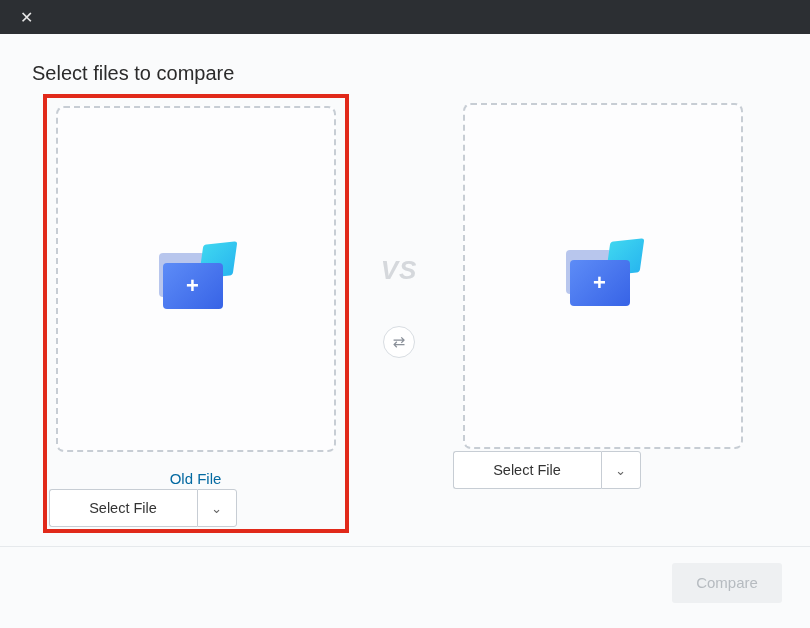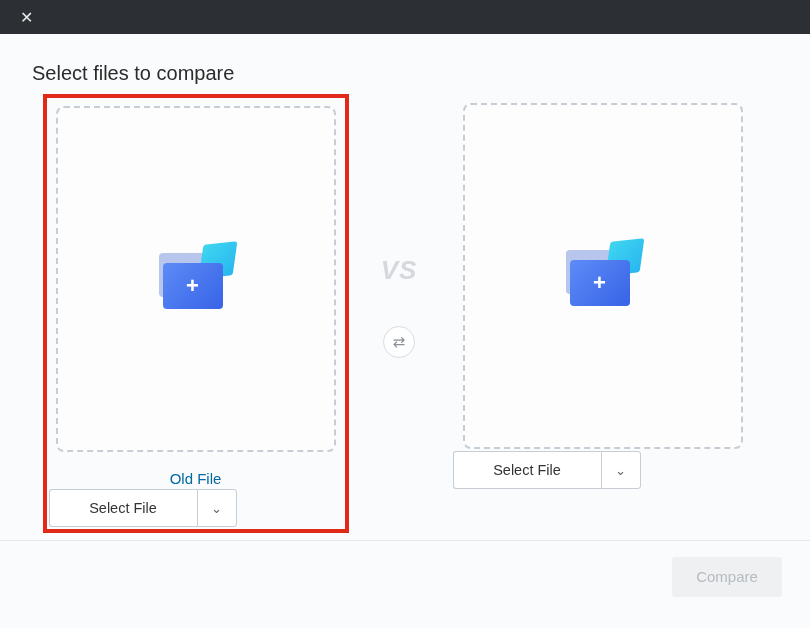--- a/index.html
+++ b/index.html
@@ -21,21 +21,21 @@
     .fold-front { position:absolute; left:4px; top:16px; width:60px; height:46px; background: linear-gradient(135deg,#5d8cf7,#3763e6); border-radius:4px; display:flex; align-items:center; justify-content:center; }
     .fold-tab { position:absolute; right:-2px; top:-4px; width:34px; height:34px; background:linear-gradient(135deg,#3fd6f0,#28b6ef); border-radius:3px; transform: skew(-8deg,-6deg); }
     .plus { color:#fff; font-size:22px; font-weight:700; line-height:1; }
     .file-label { text-align:center; font-size:15px; color:#0369a1; margin-top:18px; }
     .select-group { display:flex; justify-content:flex-start; margin-top:2px; }
     .select-btn { height:38px; width:148px; background:#fff; border:1px solid #c7cdd4; border-right:none; border-radius:3px 0 0 3px; font-size:14.5px; color:#333; cursor:pointer; display:flex; align-items:center; justify-content:center; }
     .select-dd { height:38px; width:40px; background:#fff; border:1px solid #c7cdd4; border-radius:0 3px 3px 0; cursor:pointer; display:flex; align-items:center; justify-content:center; color:#666; }
     .vs-col { width:80px; display:flex; flex-direction:column; align-items:center; padding-top:152px; gap:40px; }
     .vs-text { font-size:26px; font-weight:700; font-style:italic; color:#d5d8dc; letter-spacing:1px; }
     .swap-btn { width:32px; height:32px; border-radius:50%; background:#fff; border:1px solid #d8dde2; display:flex; align-items:center; justify-content:center; color:#8a9099; font-size:15px; cursor:pointer; }
-    .footer { border-top:1px solid #e6e9ec; height:72px; display:flex; justify-content:flex-end; align-items:center; padding-right:28px; }
+    .footer { border-top:1px solid #e6e9ec; margin-top:6px; height:72px; display:flex; justify-content:flex-end; align-items:center; padding-right:28px; }
     .compare-btn { height:40px; width:110px; background:#eef0f2; border:none; border-radius:3px; color:#b6bbc0; font-size:15px; cursor:not-allowed; }
   </style>
 </head>
 <body>
 
 <div class="titlebar">
   <span class="close-icon">✕</span>
 </div>
 
 <div class="content">

